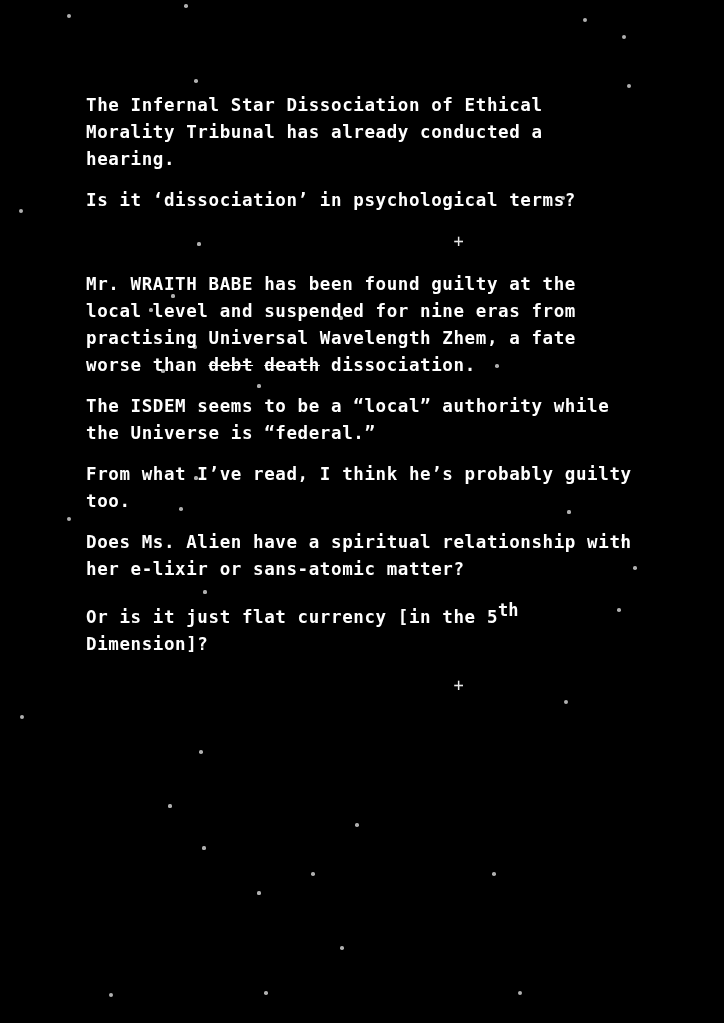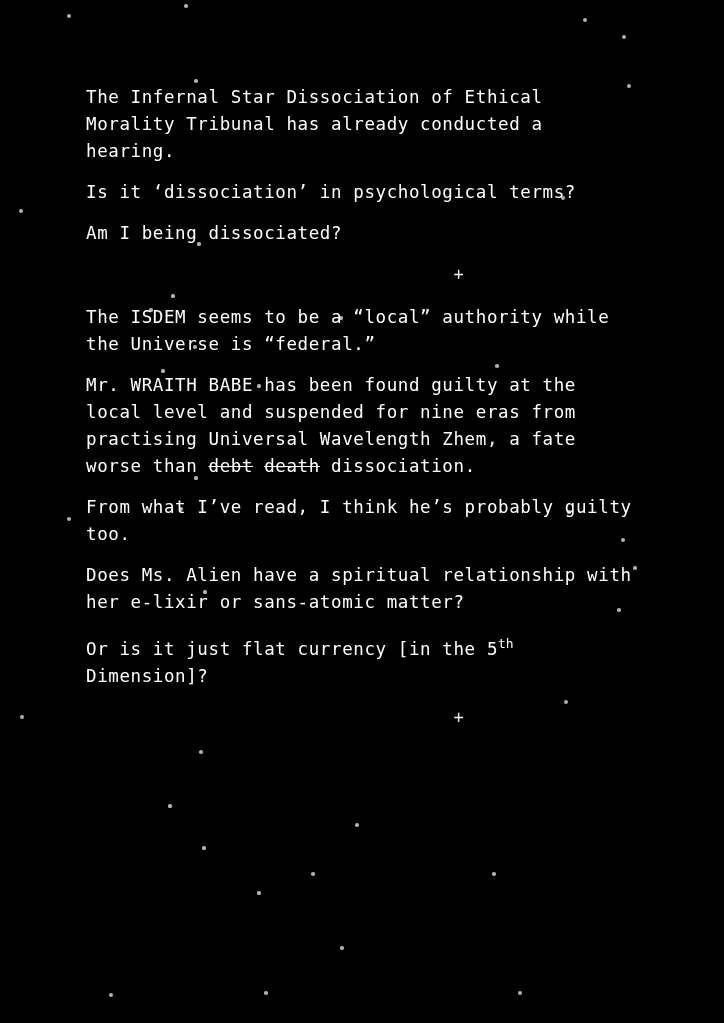--- a/index.html
+++ b/index.html
@@ -35,39 +35,40 @@
     top: 84px;
     width: 556px;
     color: #ffffff;
     font-size: 17.5px;
     line-height: 27px;
     letter-spacing: 0.6px;
     z-index: 5;
   }
 
   .para {
-    margin: 0 0 14px 0;
+    margin: 8px 0 14px 0;
     white-space: normal;
+    font-weight: bold;
   }
 
   .sep {
     text-align: center;
     color: #e8e8e8;
     font-size: 17px;
     line-height: 27px;
     margin: 12px 0 16px 0;
     padding-left: 190px;
   }
 
   .strike {
     text-decoration: line-through;
   }
 
   sup {
-    font-size: 13px;
+    font-size: 17px;
     vertical-align: super;
     letter-spacing: 0;
   }
 </style>
 </head>
 <body>
 
 <div id="page">
 
   <div id="speck-layer">
@@ -107,27 +108,26 @@
       <div class="speck" style="left: 340.2px; top: 946.2px; width: 3.6px; height: 3.6px;"></div>
       <div class="speck" style="left: 109px; top: 993px; width: 4px; height: 4px;"></div>
       <div class="speck" style="left: 264.2px; top: 991.2px; width: 3.6px; height: 3.6px;"></div>
       <div class="speck" style="left: 518px; top: 991px; width: 4px; height: 4px;"></div>
     </div>
 
   <div id="content">
 
     <p class="para">The Infernal Star Dissociation of Ethical Morality Tribunal has already conducted a hearing.</p>
     <p class="para">Is it ‘dissociation’ in psychological terms?</p>
-    <p class="para">Am I being dissociated?</p>
 
     <div class="sep">+</div>
 
+    <p class="para"><span>Mr. WRAITH BABE has been found guilty at the local level and suspended for nine eras from practising Universal Wavelength Zhem, a fate worse than </span><span class="strike">debt</span><span> </span><span class="strike">death</span><span> dissociation.</span></p>
+
     <p class="para">The ISDEM seems to be a “local” authority while the Universe is “federal.”</p>
-
-    <p class="para"><span>Mr. WRAITH BABE has been found guilty at the local level and suspended for nine eras from practising Universal Wavelength Zhem, a fate worse than </span><span class="strike">debt</span><span> </span><span class="strike">death</span><span> dissociation.</span></p>
 
     <p class="para">From what I’ve read, I think he’s probably guilty too.</p>
     <p class="para">Does Ms. Alien have a spiritual relationship with her e-lixir or sans-atomic matter?</p>
 
     <p class="para"><span>Or is it just flat currency [in the 5</span><sup>th</sup><span> Dimension]?</span></p>
 
     <div class="sep">+</div>
 
   </div>
 </div>

